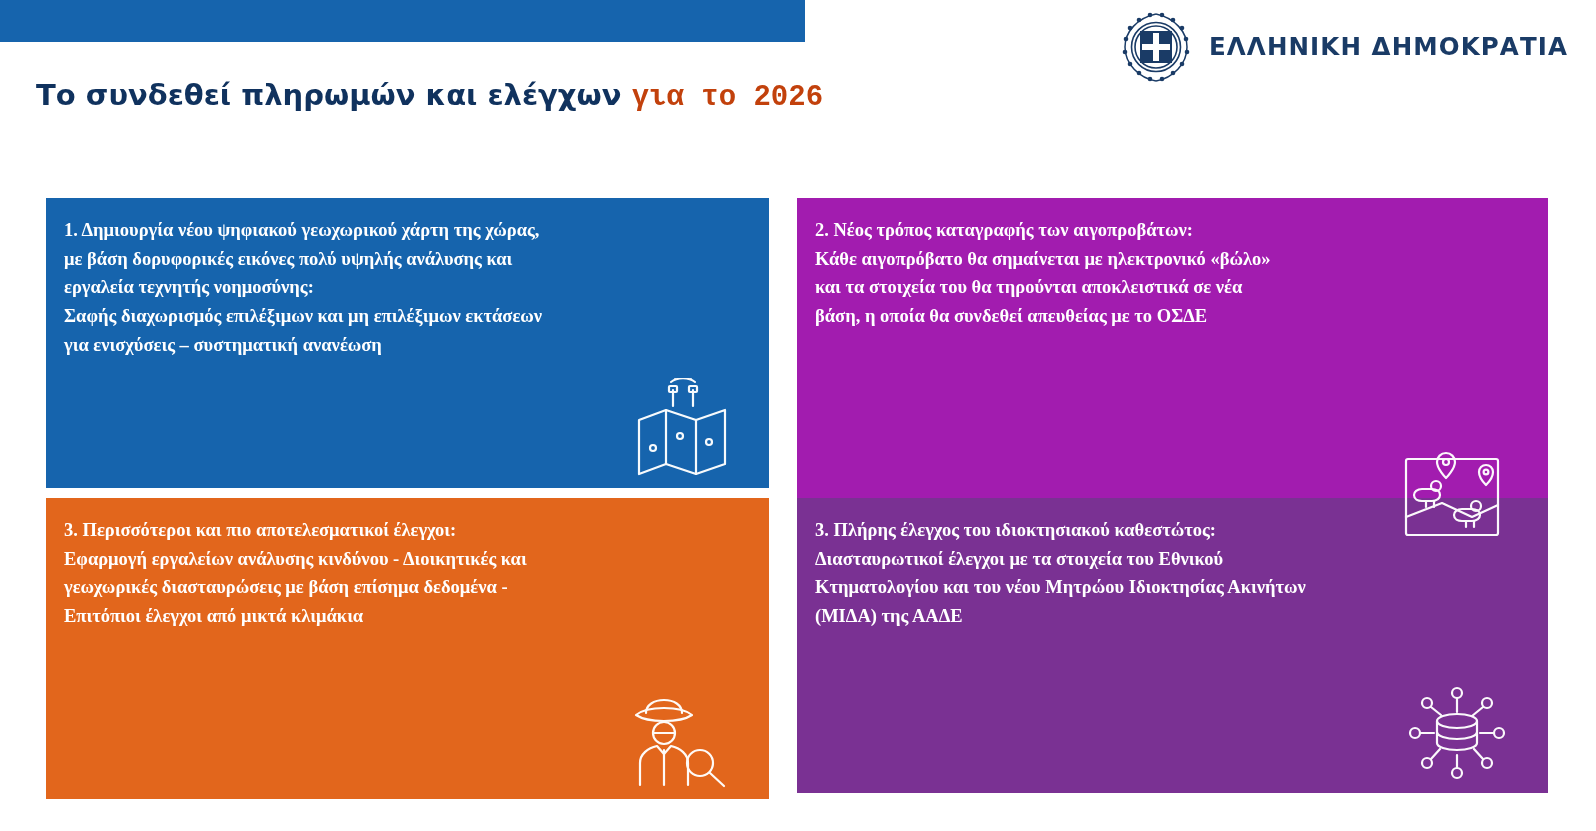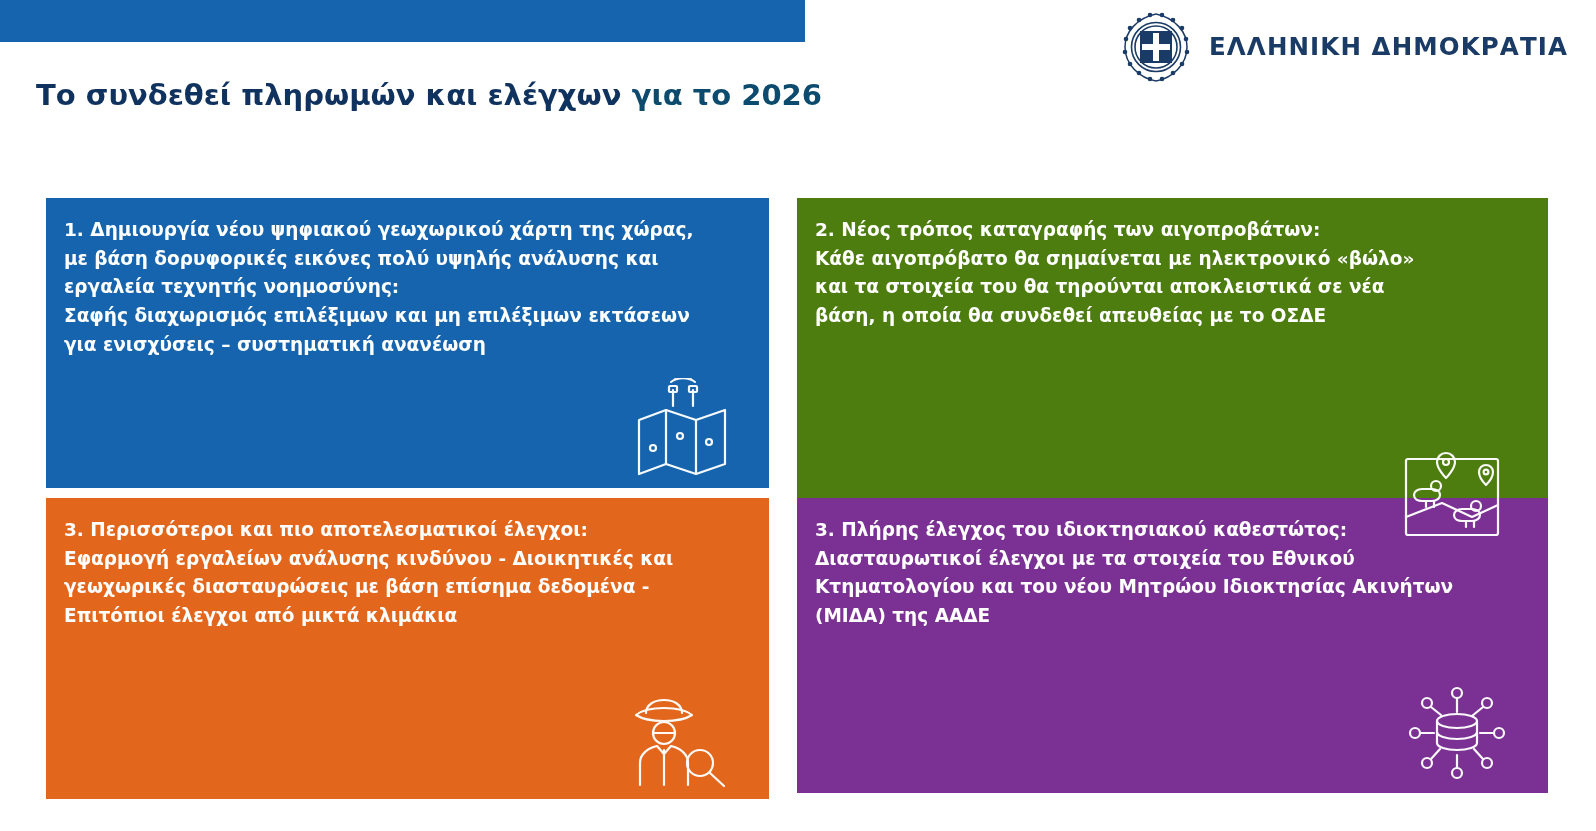--- a/index.html
+++ b/index.html
@@ -65,55 +65,56 @@
   .slide-title {
     position: absolute;
     left: 36px;
     top: 78px;
     font-size: 29px;
     font-weight: 700;
     color: #10325e;
     white-space: nowrap;
     font-style: italic;
   }
-  .slide-title .accent { color: #0c4a6e; font-style: normal; }
+  .slide-title .accent { color: #c2410c; font-style: normal; font-family: Liberation Mono, monospace; }
   .slide-title .part1 { font-style: normal; }
 
   
   .cards {
     position: absolute;
     left: 46px;
     top: 198px;
     width: 1502px;
     height: 595px;
   }
   .card {
     position: absolute;
     color: #ffffff;
     padding: 18px 22px 0 18px;
     overflow: hidden;
+    font-family: Liberation Serif, serif;
   }
   .card-text {
     position: relative;
     z-index: 2;
     font-size: 18.5px;
     font-weight: 600;
     line-height: 1.55;
     white-space: pre-line;
   }
   .card-icon {
     position: absolute;
     right: 36px;
     bottom: 10px;
     z-index: 1;
     opacity: 0.97;
   }
 
   #card-1 { left: 0;    top: 0;   width: 723px; height: 290px; background: #1664ad; }
-  #card-2 { left: 751px; top: 0;   width: 751px; height: 352px; background: #4d7c0f; }
+  #card-2 { left: 751px; top: 0;   width: 751px; height: 352px; background: #a21caf; }
   #card-3 { left: 0;    top: 300px; width: 723px; height: 301px; background: #e2661c; }
   #card-4 { left: 751px; top: 300px; width: 751px; height: 295px; background: #7a3193; }
 
   svg { display: block; }
 </style>
 </head>
 <body>
 
 <div class="slide">
 

